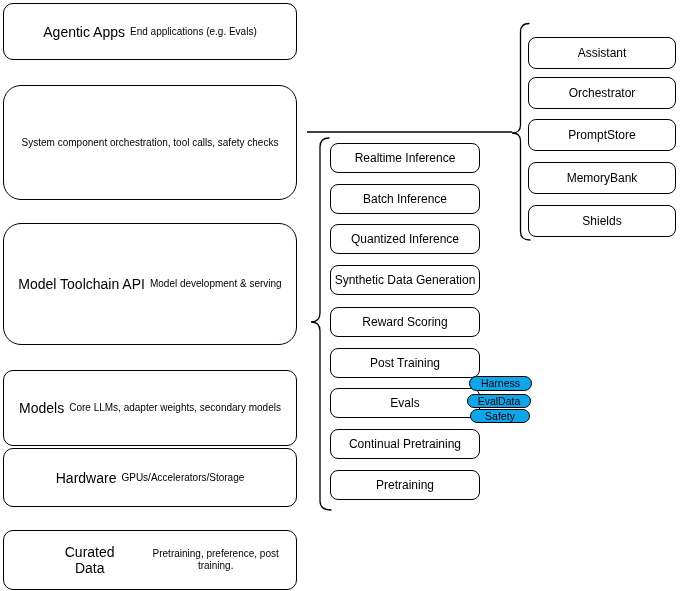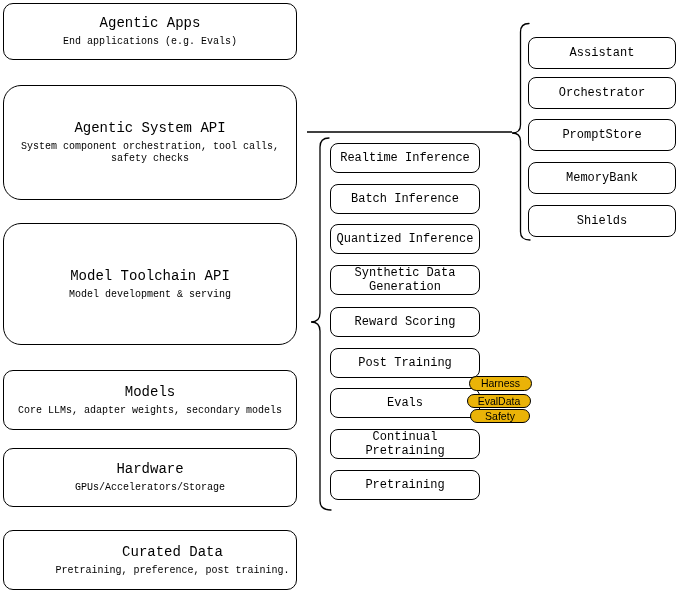--- a/index.html
+++ b/index.html
@@ -3,33 +3,32 @@
 <meta charset="utf-8">
 <style>
   html,body{margin:0;padding:0;background:#ffffff;}
   .canvas{
     position:relative;width:682px;height:591px;background:#ffffff;
     font-family:"Liberation Sans",sans-serif;color:#000;overflow:hidden;
   }
   svg.overlay{position:absolute;left:0;top:0;width:682px;height:591px;pointer-events:none;}
   .node{
     position:absolute;box-sizing:border-box;border:1px solid #000;background:#fff;
-    display:flex;flex-direction:column;align-items:center;justify-content:center;
+    display:flex;flex-direction:row;align-items:center;justify-content:center;
     text-align:center;
-    font-family:Liberation Mono, monospace;
   }
   .layer{left:3px;width:294px;gap:5px;}
   .layer .title{font-size:14px;line-height:16px;}
   .layer .subtitle{font-size:10px;line-height:12px;}
   .r10{border-radius:10px;}
   .r18{border-radius:18px;}
   .comp{left:330px;width:150px;height:30px;font-size:12px;border-radius:8px;}
   .syscomp{left:528px;width:148px;height:32px;font-size:12px;border-radius:8px;}
   .pill{
-    position:absolute;box-sizing:border-box;border:1px solid #000;background:#eab308;
+    position:absolute;box-sizing:border-box;border:1px solid #000;background:#0ea5e9;
     border-radius:999px;display:flex;align-items:center;justify-content:center;
     font-size:10.5px;line-height:1;z-index:2;
   }
 </style>
 </head>
 <body>
 
 <div class="canvas">
 
   <svg class="overlay" viewBox="0 0 682 591" xmlns="http://www.w3.org/2000/svg">
@@ -37,30 +36,29 @@
     <path d="M329 138 Q320 138 320 147 L320 313 Q320 322 311 322 Q320 322 320 331 L320 501 Q320 510 331 510" stroke="#000" stroke-width="1.3" fill="none" stroke-linecap="round"></path>
     <path d="M529 23.5 Q520.5 23.5 520.5 32 L520.5 125 Q520.5 133 512 133 Q520.5 133 520.5 141 L520.5 232 Q520.5 240 530 240" stroke="#000" stroke-width="1.3" fill="none" stroke-linecap="round"></path>
   </svg>
 
   <div class="node layer r10" style="top:3px;height:57px;">
     <div class="title">Agentic Apps</div>
     <div class="subtitle">End applications (e.g. Evals)</div>
   </div>
 
   <div class="node layer r18" style="top:85px;height:115px;">
-    <div class="title">Agentic System API</div>
     <div class="subtitle">System component orchestration, tool calls, safety checks</div>
   </div>
 
   <div class="node layer r18" style="top:223px;height:122px;">
     <div class="title">Model Toolchain API</div>
     <div class="subtitle">Model development &amp; serving</div>
   </div>
 
-  <div class="node layer r10" style="top:370px;height:60px;">
+  <div class="node layer r10" style="top:370px;height:76px;">
     <div class="title">Models</div>
     <div class="subtitle">Core LLMs, adapter weights, secondary models</div>
   </div>
 
   <div class="node layer r10" style="top:448px;height:59px;">
     <div class="title">Hardware</div>
     <div class="subtitle">GPUs/Accelerators/Storage</div>
   </div>
 
   <div class="node layer r10" style="top:530px;height:60px;padding-left:45px;">

